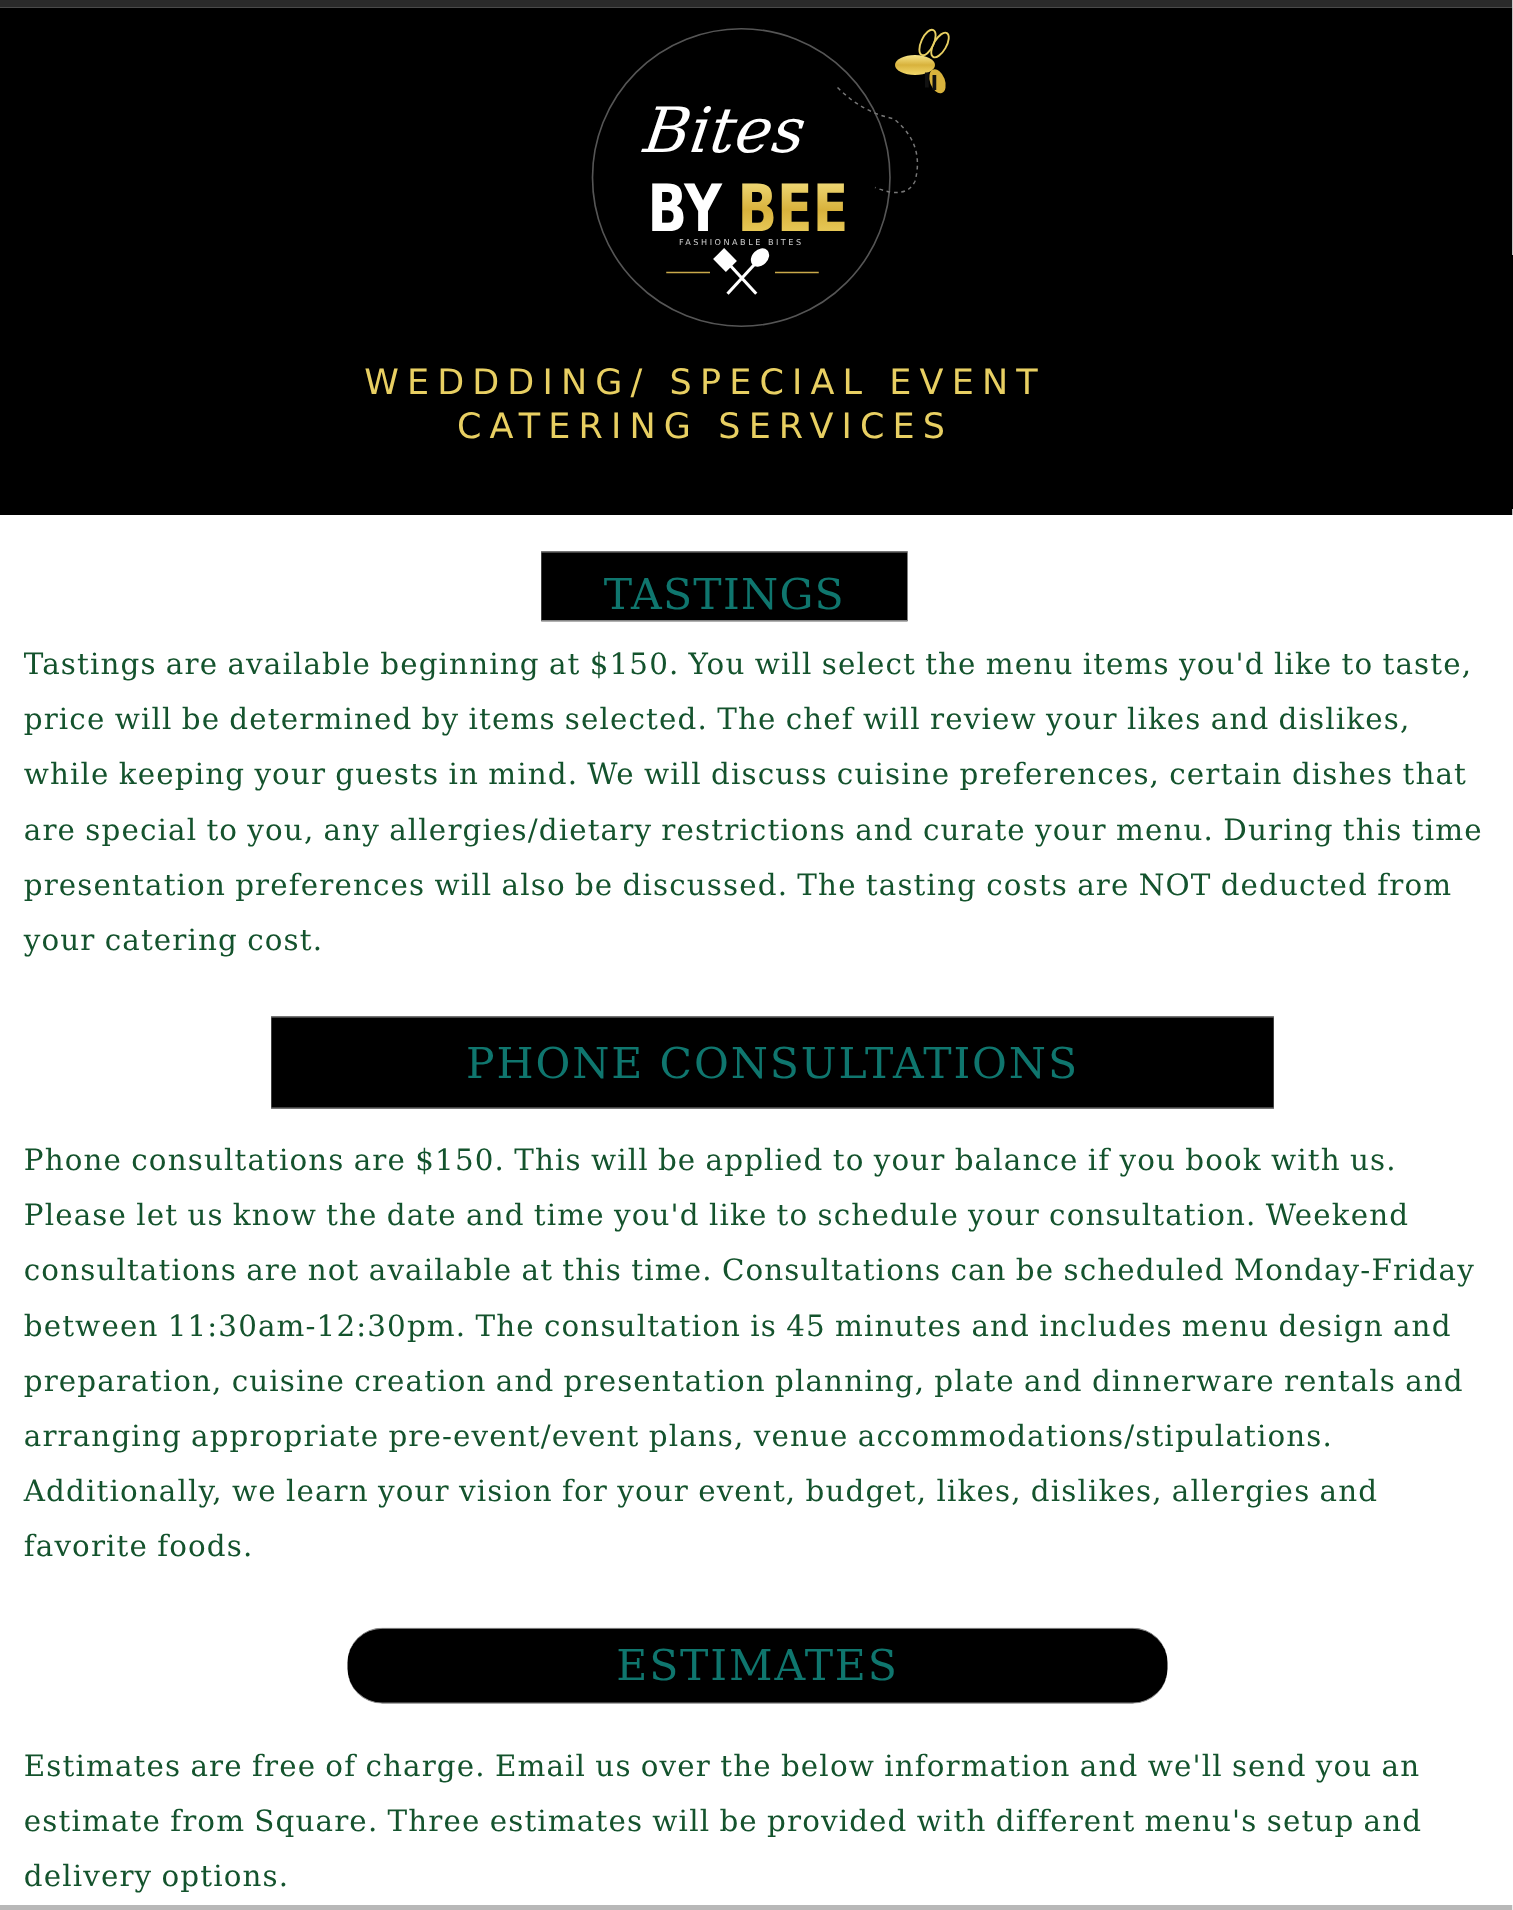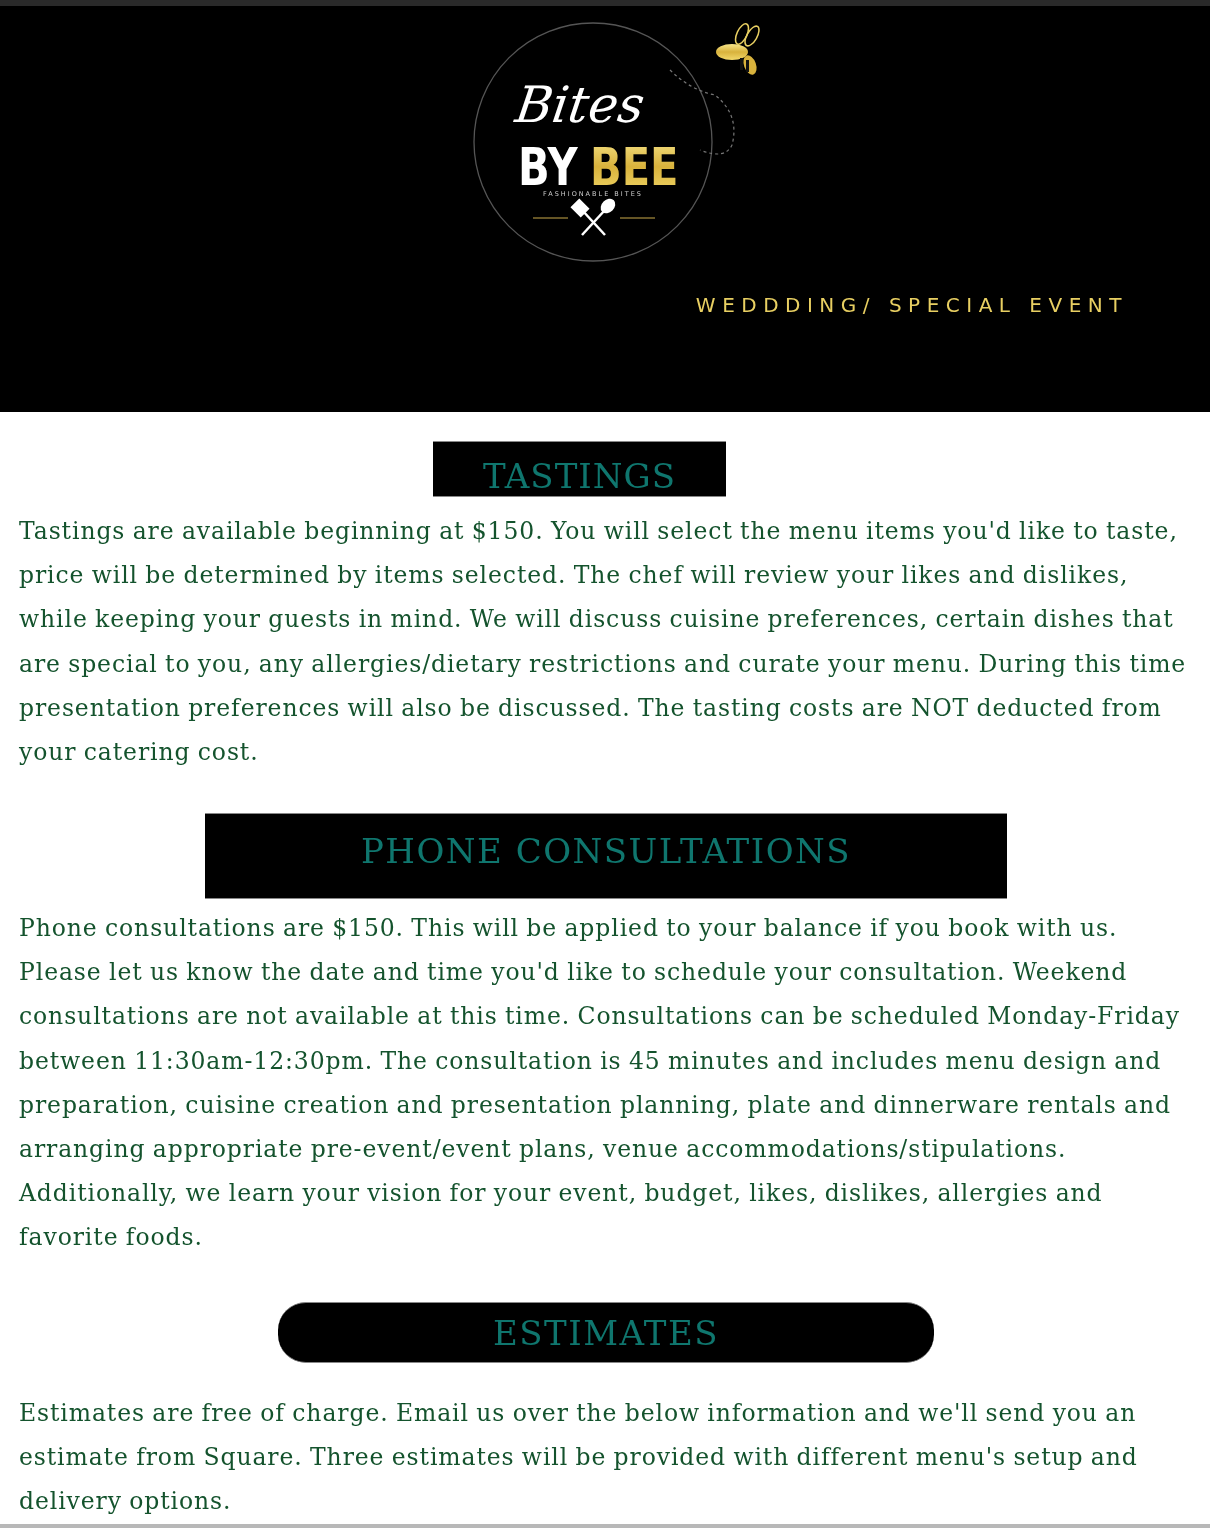--- a/index.html
+++ b/index.html
@@ -1,20 +1,20 @@
 <!DOCTYPE html>
 <html><head>
 <meta charset="utf-8">
 <style>
   html, body { margin:0; padding:0; }
   body { width:1210px; height:1528px; background:#fff; overflow:hidden; position:relative; font-family:"DejaVu Serif", serif; }
   .topbar { position:absolute; left:0; top:0; width:1210px; height:6px; background:#2a2a2a; }
   .hero { position:absolute; left:0; top:6px; width:1210px; height:406px; background:#000; }
   .logo { position:absolute; left:470px; top:14px; width:300px; height:250px; }
-  .tagline { position:absolute; left:0; top:282px; width:1128px; text-align:right; color:#e8cf62; font-family:"DejaVu Sans", sans-serif; font-size:20px; letter-spacing:6.5px; line-height:35px; }
+  .tagline { position:absolute; left:0; top:282px; width:1128px; text-align:center; color:#e8cf62; font-family:"DejaVu Sans", sans-serif; font-size:28px; letter-spacing:6.5px; line-height:35px; }
   .heading { position:absolute; background:#000; color:#0f766e; text-align:center; font-family:"DejaVu Serif", serif; border-top:1px solid #888; border-bottom:1px solid #888; box-sizing:border-box; }
   .para { position:absolute; left:19px; width:1180px; color:#14532d; font-family:"DejaVu Serif", serif; font-size:23.5px; line-height:44.2px; letter-spacing:0.9px; word-spacing:-1px; margin:0; }
   .bottomline { position:absolute; left:0; top:1524px; width:1210px; height:4px; background:#b8b8b8; }
 </style>
 </head>
 <body>
 
 <div class="topbar"></div>
 
 <div class="hero">
@@ -44,25 +44,26 @@
     <line x1="150" y1="198" x2="185" y2="198" stroke="#c9a94a" stroke-width="1.2"></line>
     <g stroke="#fff" stroke-width="2.5" fill="none">
       <line x1="112" y1="215" x2="135" y2="190"></line>
       <line x1="135" y1="215" x2="112" y2="190"></line>
       <rect x="105" y="182" width="10" height="12" fill="#fff" transform="rotate(-45 110 188)"></rect>
       <ellipse cx="138" cy="186" rx="5" ry="7" fill="#fff" transform="rotate(45 138 186)"></ellipse>
     </g>
   </svg>
   <div class="tagline">
     <div>WEDDDING/ SPECIAL EVENT</div>
+    <div>CATERING SERVICES</div>
   </div>
 </div>
 
 <div class="heading" style="left:433px; top:441px; width:293px; height:56px; font-size:34px; line-height:68px; letter-spacing:1px;">TASTINGS</div>
 <p class="para" style="top:509px;">Tastings are available beginning at $150. You will select the menu items you'd like to taste, price will be determined by items selected. The chef will review your likes and dislikes, while keeping your guests in mind. We will discuss cuisine preferences, certain dishes that are special to you, any allergies/dietary restrictions and curate your menu. During this time presentation preferences will also be discussed. The tasting costs are NOT deducted from your catering cost.</p>
 
-<div class="heading" style="left:205px; top:813px; width:802px; height:86px; font-size:34px; line-height:74px; letter-spacing:1.5px;">PHONE CONSULTATIONS</div>
+<div class="heading" style="left:217px; top:813px; width:802px; height:74px; font-size:34px; line-height:74px; letter-spacing:1.5px;">PHONE CONSULTATIONS</div>
 <p class="para" style="top:906px;">Phone consultations are $150. This will be applied to your balance if you book with us. Please let us know the date and time you'd like to schedule your consultation. Weekend consultations are not available at this time. Consultations can be scheduled Monday-Friday between 11:30am-12:30pm. The consultation is 45 minutes and includes menu design and preparation, cuisine creation and presentation planning, plate and dinnerware rentals and arranging appropriate pre-event/event plans, venue  accommodations/stipulations. Additionally, we learn your vision for your event, budget, likes, dislikes, allergies and favorite foods.</p>
 
 <div class="heading" style="left:278px; top:1302px; width:656px; height:61px; font-size:34px; line-height:61px; letter-spacing:1.5px;border-radius:28px;">ESTIMATES</div>
 <p class="para" style="top:1391px;">Estimates are free of charge. Email us over the below information and we'll send you an estimate from Square. Three estimates will be provided with different menu's setup and delivery options.</p>
 
 <div class="bottomline"></div>
 
 </body></html>

